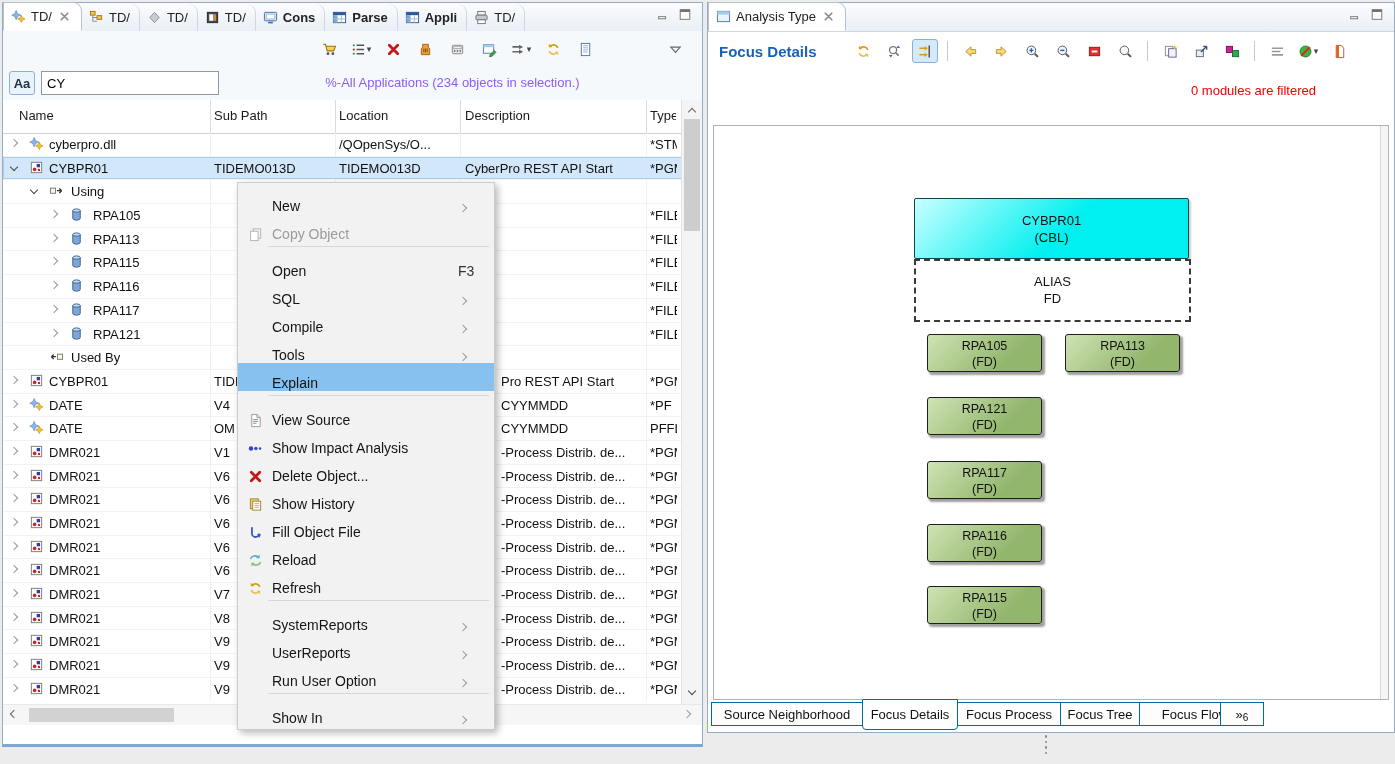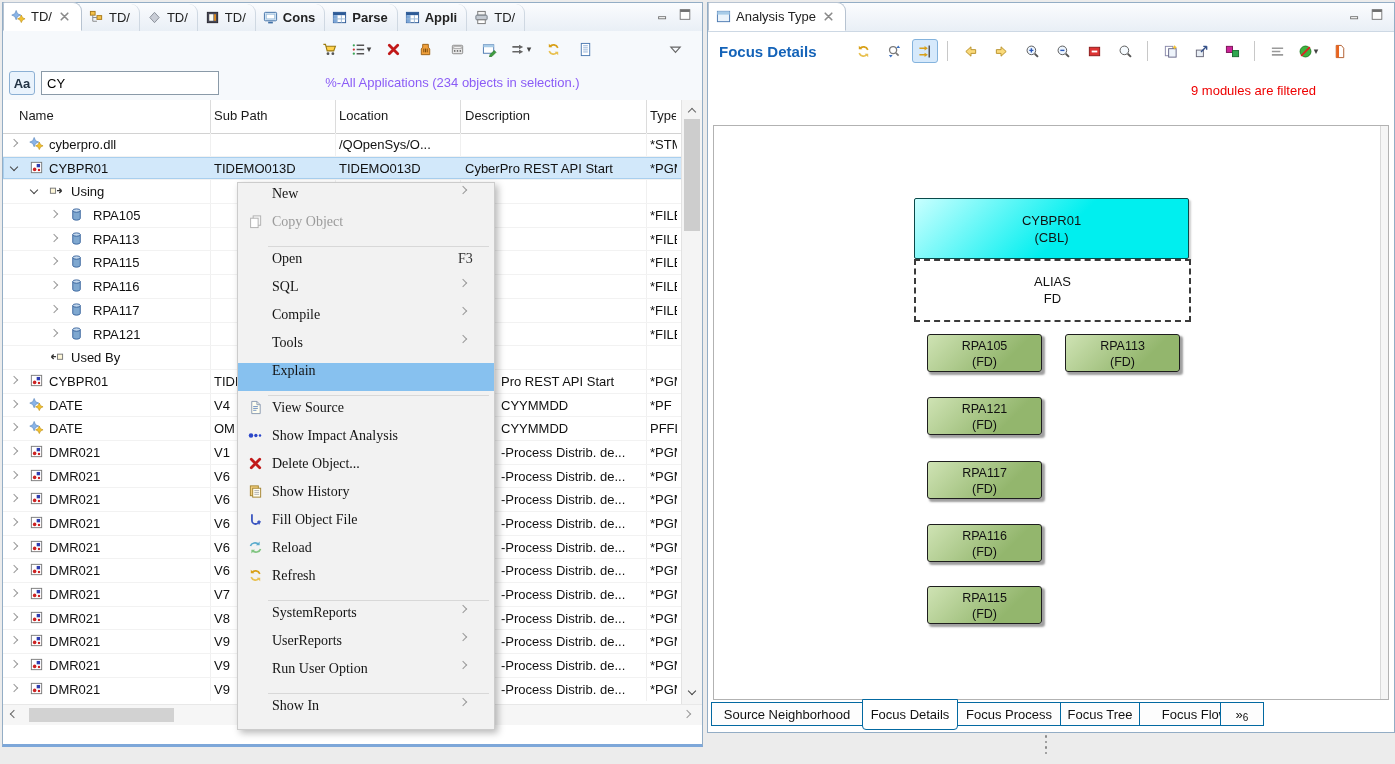--- a/index.html
+++ b/index.html
@@ -60,21 +60,21 @@
   .row .chev{position:absolute;top:6px;}
   
   .vscroll{position:absolute;top:0;right:0;width:20px;height:604px;background:#f4f4f4;border-left:1px solid #e2e2e2;}
   .vthumb{position:absolute;left:2px;right:2px;top:19px;height:112px;background:#cdcdcd;}
   .varrow{position:absolute;left:5px;}
   .hscroll{position:absolute;left:0;right:0;top:604px;height:20px;background:#f6f6f6;border-top:1px solid #e8e8e8;}
   .hthumb{position:absolute;left:26px;top:3px;width:145px;height:14px;background:#d2d2d2;}
   
   .ctxmenu{position:absolute;left:237px;top:182px;width:256px;background:#f2f2f2;border:1px solid #cccccc;
     box-shadow:3px 3px 7px rgba(0,0,0,.28);z-index:60;padding:3px 0;font-size:14px;}
-  .mitem{display:flex;align-items:flex-start;height:28px;font-family:Liberation Serif, serif;}
+  .mitem{display:flex;align-items:flex-end;height:28px;}
   .mgut{width:34px;display:flex;justify-content:center;flex:none;}
   .mlab{flex:1;color:#141414;}
   .mright{width:36px;flex:none;display:flex;justify-content:flex-start;align-items:center;color:#333;}
   .mitem.dis .mlab{color:#9b9b9b;}
   .mitem.hl{background:#87c1ef;}
   .msep{height:1px;background:#d8d8d8;margin:4px 5px 4px 30px;}
   
   .rtitle{position:absolute;left:11px;top:40px;font-size:15px;font-weight:bold;}
   .rtoolbar{position:absolute;left:142px;top:34px;height:28px;display:flex;align-items:center;gap:5px;}
   .vsep{width:1px;height:20px;background:#c8c8c8;margin:0 4px;}
@@ -1021,21 +1021,21 @@
         </div>
         <div class="tbtn">
           <span class="icn">
             <svg viewBox="0 0 16 16" width="15" height="15">
               <path d="M4.5 1.5h5.5l2.5 3v10H4.5Z" fill="#fff" stroke="#b05a2a"></path>
               <rect x="4.5" y="1.5" width="3" height="13" fill="#e8641e"></rect>
             </svg>
           </span>
         </div>
       </div>
-    <div class="filternote" id="filterNote" style="color: rgb(238, 0, 0);">9 modules are filtered</div>
+    <div class="filternote" id="filterNote" style="color: rgb(238, 0, 0);">0 modules are filtered</div>
     <div class="canvas" id="diagCanvas">
       <div class="node-focus" id="nodeFocus" style="background: linear-gradient(135deg, rgb(201, 255, 255) 0%, rgb(0, 239, 239) 55%);">
         <div>CYBPR01</div>
         <div>(CBL)</div>
       </div>
       <div class="node-alias">
         <div>ALIAS</div>
         <div>FD</div>
       </div>
       <div class="cscroll"></div>

